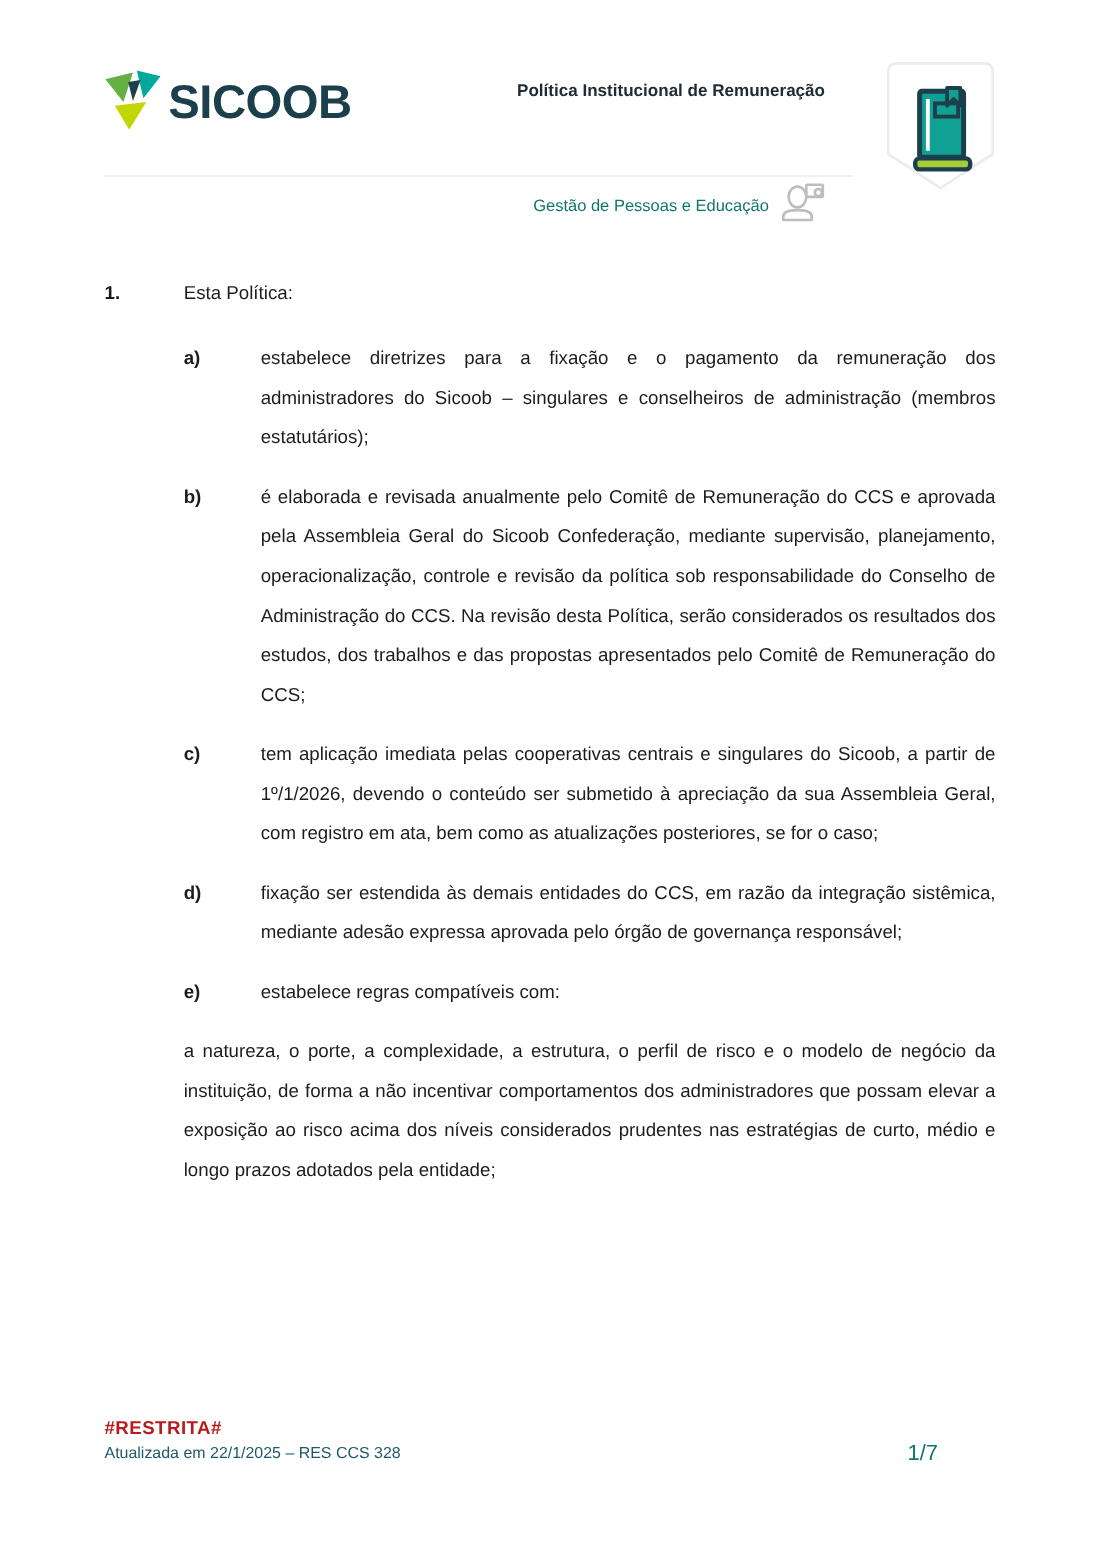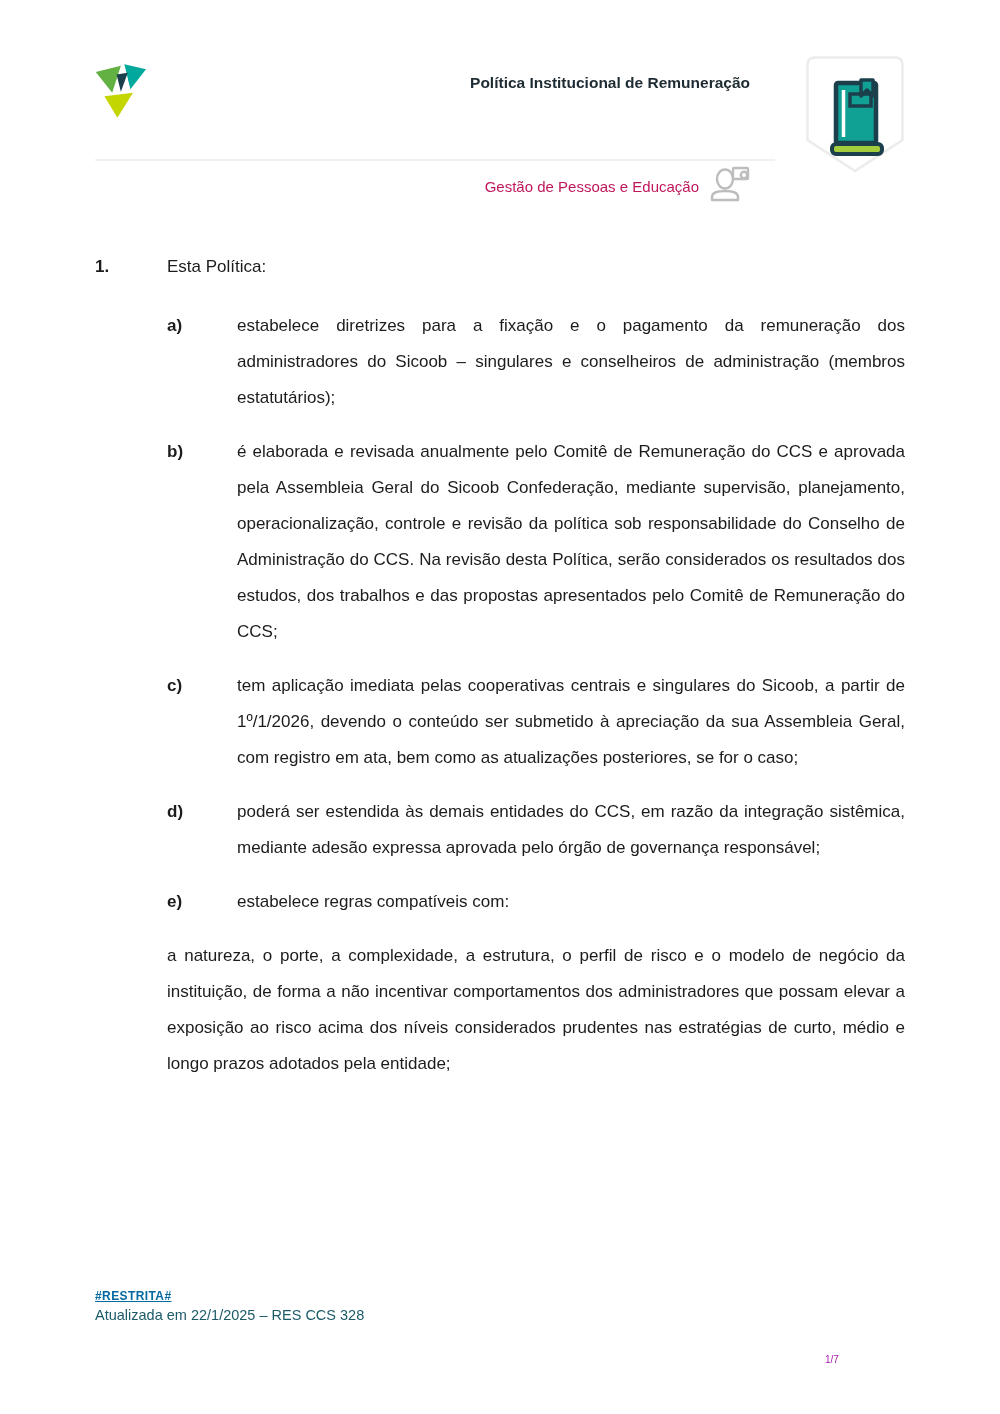--- a/index.html
+++ b/index.html
@@ -25,53 +25,54 @@
     font-size:15.5px; line-height:25px; color:#1e2b33;
   }
   .badge { position:absolute; left:806px; top:56px; }
   .header-divider {
     position:absolute; left:95px; top:151px;
     width:680px; height:2px; background:#f0f0f0; border:none;
   }
   .dept-row {
     position:absolute; right:250px; top:166px;
     display:flex; align-items:center; gap:9px;
-    color:#be185d; font-size:15px;
+    color:#0f766e; font-size:15px;
   }
 
   
   .content { position:absolute; left:95px; top:256px; width:810px; }
   .section-heading { display:flex; font-size:17px; line-height:22px; margin-bottom:30px; }
   .section-heading .num { width:72px; font-weight:bold; flex-shrink:0; }
   .item { display:flex; margin:18px 0 0 72px; }
   .item .label { width:70px; flex-shrink:0; font-weight:bold; font-size:17px; line-height:36px; }
   .item .text  { flex:1; text-align:justify; font-size:17px; line-height:36px; }
 
   
   .footer-left { position:absolute; left:95px; top:1289px; }
-  .classification { font-weight:bold; font-size:12px; color:#0369a1; letter-spacing:.4px;text-decoration:underline; }
+  .classification { font-weight:bold; font-size:17px; color:#b91c1c; letter-spacing:.4px; }
   .updated { font-size:14.5px; color:#1d5a68; margin-top:4px; }
-  .page-number { position:absolute; left:825px; top:1310px; font-size:10px; color:#a21caf;margin-top:44px; }
+  .page-number { position:absolute; left:825px; top:1310px; font-size:20px; color:#0f766e; }
 </style>
 </head>
 <body>
 
 <div class="page">
 
   <header>
 
     <div class="logo">
       <span>
         <svg width="52" height="54" viewBox="0 0 60 62" aria-hidden="true">
           <polygon points="2,9 31,2 21,33" fill="#63b043"></polygon>
           <polygon points="35,0 60,6 42,29" fill="#00a99c"></polygon>
           <polygon points="26,12 39,10 31,32" fill="#1c3f4c"></polygon>
           <polygon points="12,37 45,33 27,62" fill="#c4d600"></polygon>
         </svg>
       </span>
+      <span class="wordmark">SICOOB</span>
     </div>
 
     <div class="doc-title">
       <div>Política Institucional de Remuneração</div>
     </div>
 
     <div class="badge">
       <svg width="98" height="118" viewBox="0 0 98 118" aria-hidden="true">
 
         <path d="M9,1.5 L89,1.5 Q96.5,1.5 96.5,9 L96.5,84 L49,115 L1.5,84 L1.5,9 Q1.5,1.5 9,1.5 Z" fill="#ffffff" stroke="#ececec" stroke-width="2.5"></path>
@@ -119,21 +120,21 @@
     <div class="item">
       <span class="label">b)</span>
       <span class="text">é elaborada e revisada anualmente pelo Comitê de Remuneração do CCS e aprovada pela Assembleia Geral do Sicoob Confederação, mediante supervisão, planejamento, operacionalização, controle e revisão da política sob responsabilidade do Conselho de Administração do CCS. Na revisão desta Política, serão considerados os resultados dos estudos, dos trabalhos e das propostas apresentados pelo Comitê de Remuneração do CCS;</span>
     </div>
     <div class="item">
       <span class="label">c)</span>
       <span class="text">tem aplicação imediata pelas cooperativas centrais e singulares do Sicoob, a partir de 1º/1/2026, devendo o conteúdo ser submetido à apreciação da sua Assembleia Geral, com registro em ata, bem como as atualizações posteriores, se for o caso;</span>
     </div>
     <div class="item">
       <span class="label">d)</span>
-      <span class="text">poderá ser estendida às demais entidades do CCS, em razão da integração sistêmica, mediante adesão expressa aprovada pelo órgão de governança responsável;</span>
+      <span class="text">fixação ser estendida às demais entidades do CCS, em razão da integração sistêmica, mediante adesão expressa aprovada pelo órgão de governança responsável;</span>
     </div>
     <div class="item">
       <span class="label">e)</span>
       <span class="text">estabelece regras compatíveis com:</span>
     </div>
     <div class="item">
       <span class="text">a natureza, o porte, a complexidade, a estrutura, o perfil de risco e o modelo de negócio da instituição, de forma a não incentivar comportamentos dos administradores que possam elevar a exposição ao risco acima dos níveis considerados prudentes nas estratégias de curto, médio e longo prazos adotados pela entidade;</span>
     </div>
   </main>
 

